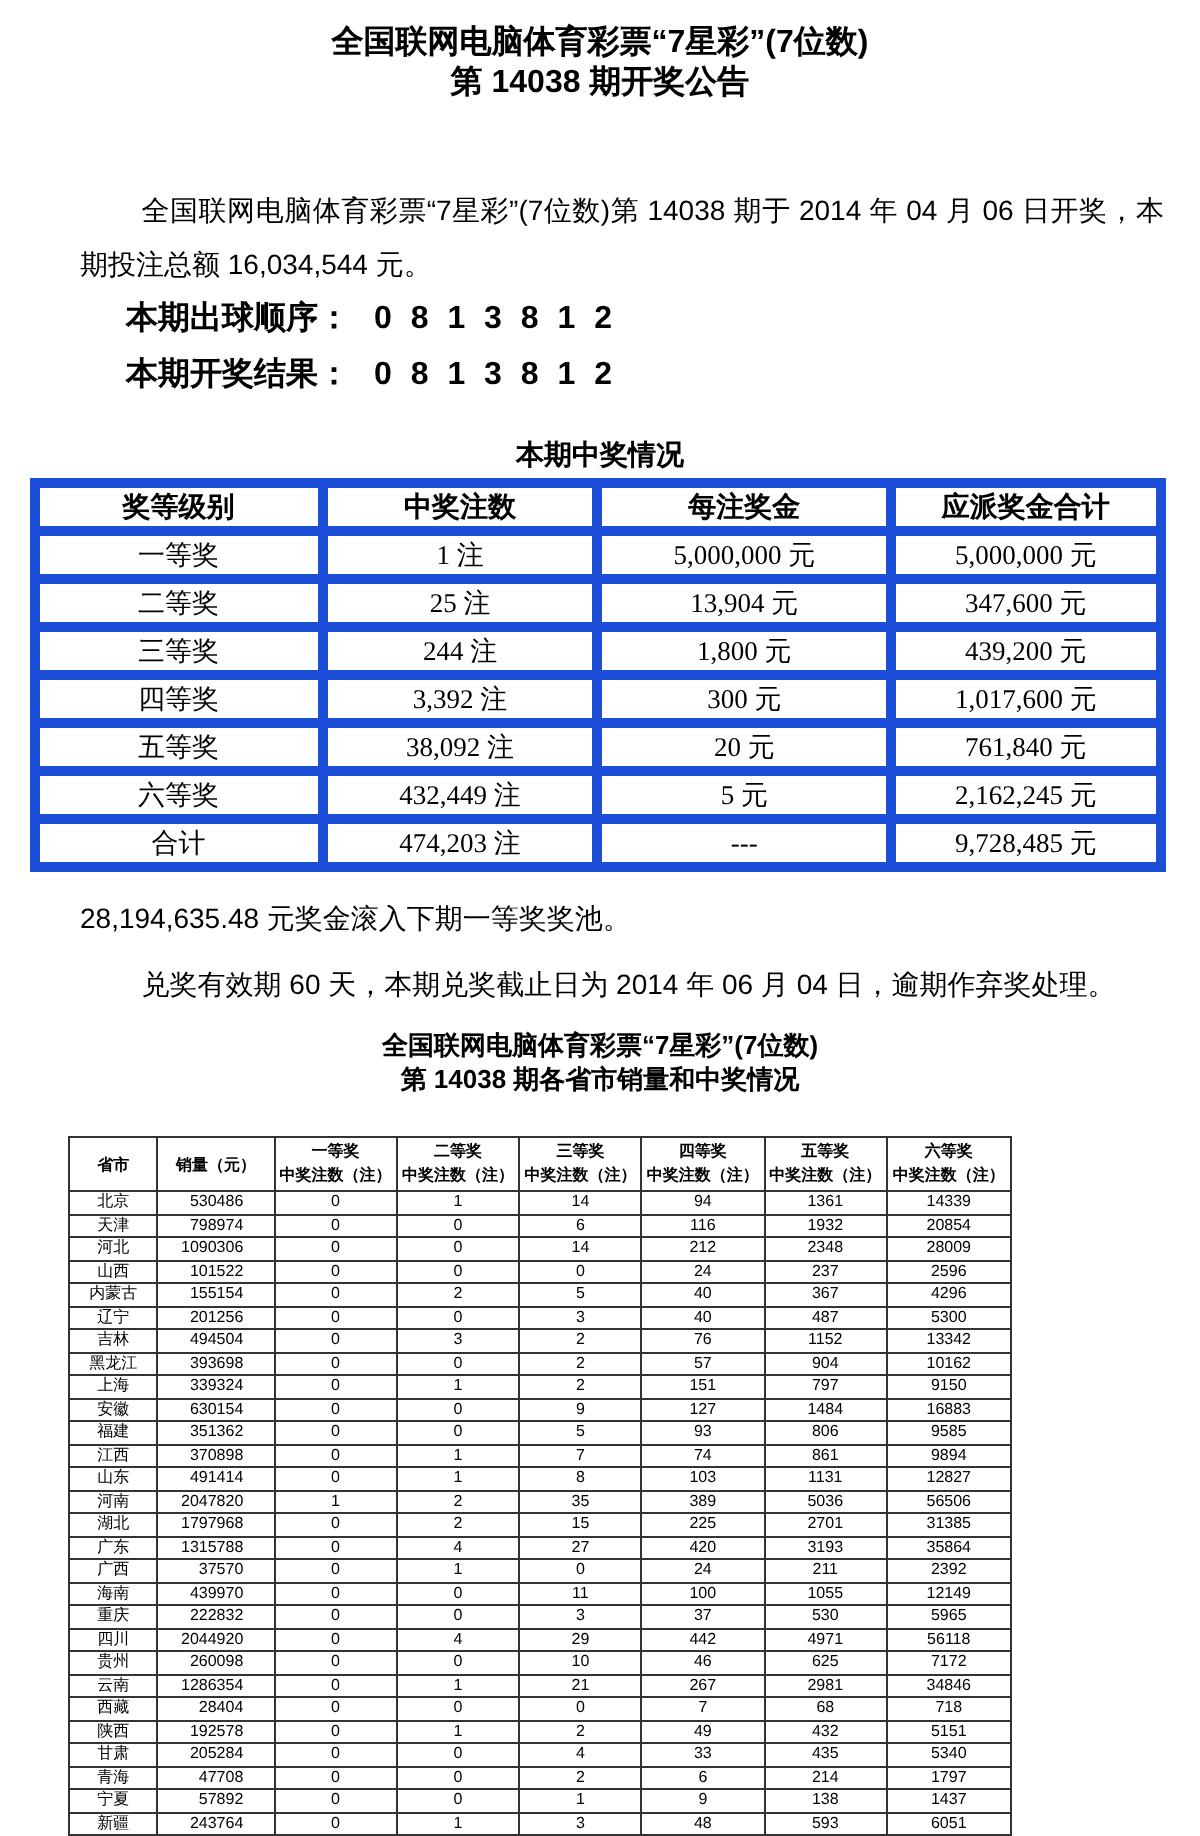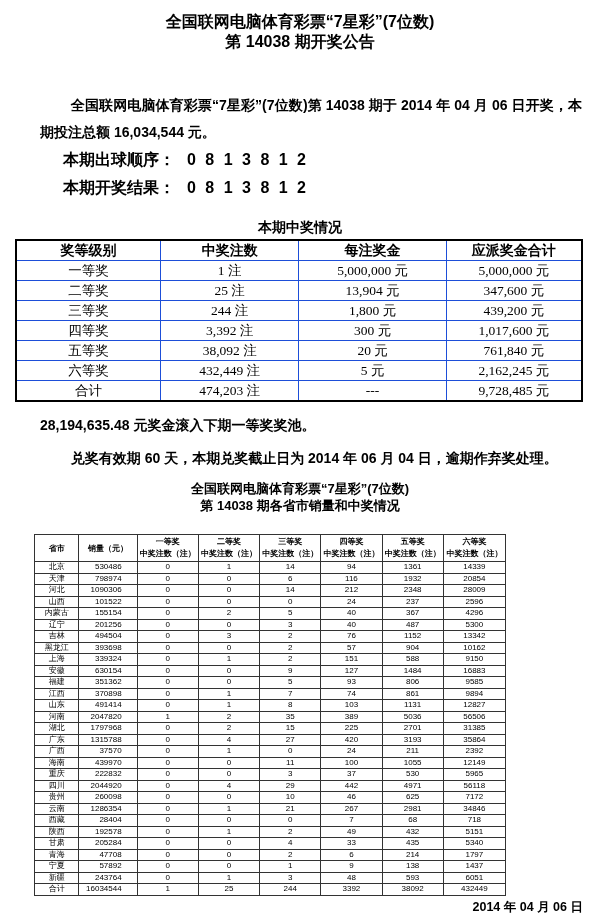--- a/index.html
+++ b/index.html
@@ -6,41 +6,41 @@
   body{
     width:600px;height:918px;background:#ffffff;color:#000;
     font-family:"Liberation Sans","DejaVu Sans",sans-serif;
     overflow:hidden;
   }
   .doc-title{
     text-align:center;font-weight:bold;font-size:16px;line-height:20px;
   }
   .doc-title.first{margin-top:12px;}
   .para{
-    margin:0 18px 0 40px;font-size:14px;line-height:27px;font-weight:bold;
+    margin:0 18px 0 40px;font-size:14px;line-height:27px;font-weight:normal;
     text-align:justify;
   }
   .para.indent{text-indent:2.2em;}
   .intro{margin-top:40px;}
   .rollover{margin-top:10px;}
   .redeem{margin-top:6px;}
   .draw-line{
     margin-left:63px;font-size:16px;line-height:28px;font-weight:bold;
   }
   .draw-line .digits{margin-left:12px;letter-spacing:2.5px;}
   .tbl-caption{
     margin-top:16px;text-align:center;font-size:14px;font-weight:bold;line-height:18px;
   }
   table{border-collapse:collapse;table-layout:fixed;}
   
   .prize-table{
     margin:3px 0 0 15px;width:568px;border:2px solid #000;
   }
   .prize-table th,.prize-table td{
-    border:1px solid #1d4ed8;height:19px;padding:0 6px;overflow:hidden;white-space:nowrap;margin-left:16px;
+    border:5px solid #1d4ed8;height:19px;padding:0 6px;overflow:hidden;white-space:nowrap;margin-left:16px;
   }
   .prize-table th{
     font-size:14px;font-weight:bold;text-align:center;
   }
   .prize-table td{
     font-family:"Liberation Serif","DejaVu Serif",serif;
     font-size:13.5px;font-weight:normal;
   }
   .prize-table td.c0{text-align:center;}
   .prize-table td.c1,.prize-table td.c2,.prize-table td.c3{text-align:center;}
@@ -277,21 +277,21 @@
           <td class="c6">904</td>
           <td class="c7">10162</td>
         </tr>
         <tr>
           <td class="c0">上海</td>
           <td class="c1">339324</td>
           <td class="c2">0</td>
           <td class="c3">1</td>
           <td class="c4">2</td>
           <td class="c5">151</td>
-          <td class="c6">588</td>
+          <td class="c6">797</td>
           <td class="c7">9150</td>
         </tr>
         <tr>
           <td class="c0">安徽</td>
           <td class="c1">630154</td>
           <td class="c2">0</td>
           <td class="c3">0</td>
           <td class="c4">9</td>
           <td class="c5">127</td>
           <td class="c6">1484</td>

